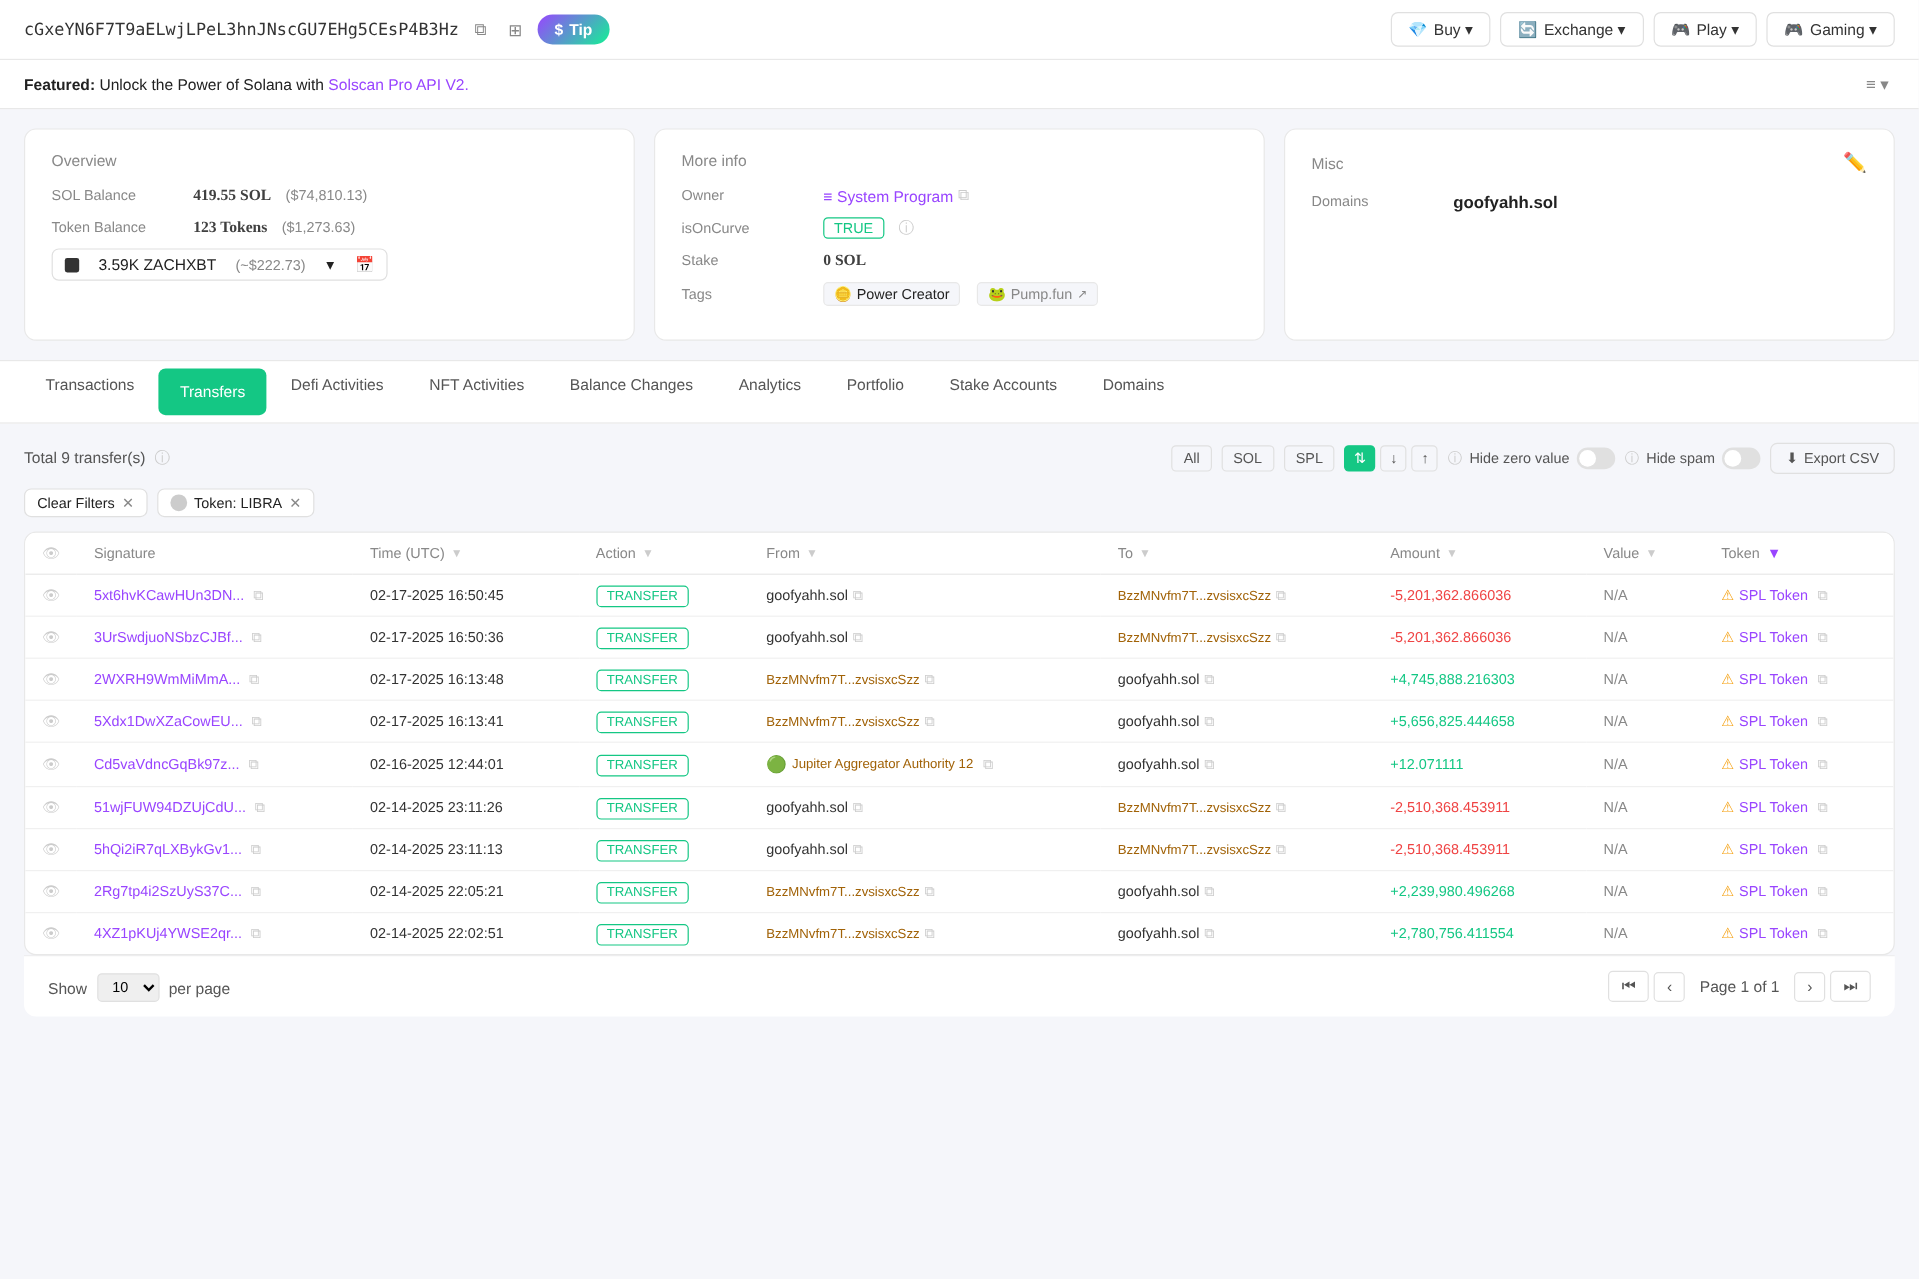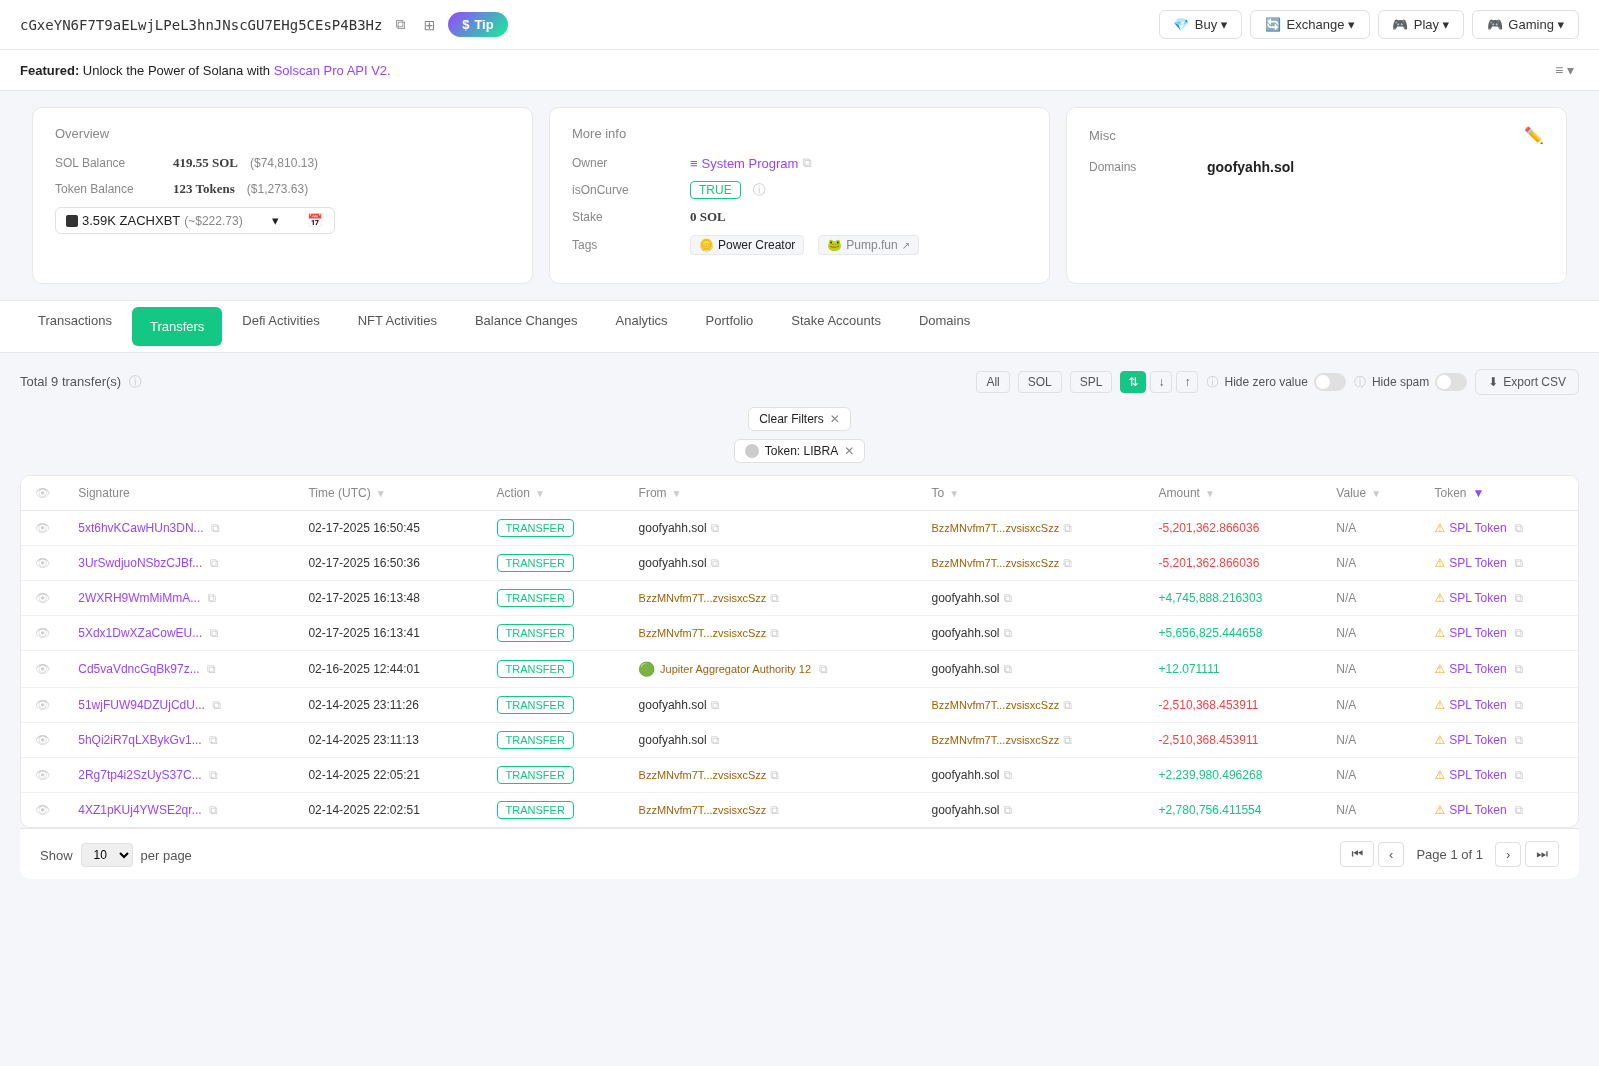--- a/index.html
+++ b/index.html
@@ -12,28 +12,28 @@
     .icon-btn { background: none; border: none; cursor: pointer; color: #888; padding: 2px 5px; font-size: 14px; }
     .tip-btn { background: linear-gradient(135deg, #9945ff, #14f195); color: #fff; border: none; border-radius: 20px; padding: 5px 14px; cursor: pointer; font-size: 13px; font-weight: 600; display: flex; align-items: center; gap: 5px; }
     .topbar-right { display: flex; align-items: center; gap: 8px; }
     .nav-btn { background: #fff; border: 1px solid #e0e0e0; border-radius: 6px; padding: 6px 14px; cursor: pointer; font-size: 13px; color: #333; display: flex; align-items: center; gap: 5px; }
 
     
     .featured-bar { background: #fff; padding: 10px 20px; border-bottom: 1px solid #e8e8e8; font-size: 13px; display: flex; align-items: center; justify-content: space-between; }
     .featured-link { color: #9945ff; text-decoration: none; }
 
     
-    .cards-row { display: flex; gap: 16px; padding: 16px 32px; }
+    .cards-row { display: flex; gap: 16px; padding: 16px 20px; }
     .card { background: #fff; border-radius: 10px; border: 1px solid #e8e8e8; padding: 18px 22px; flex: 1; }
     .card-title { font-size: 13px; color: #888; font-weight: 500; margin-bottom: 14px; }
     .card-row { display: flex; align-items: center; margin-bottom: 10px; gap: 8px; }
     .card-label { color: #888; font-size: 12px; width: 110px; }
     .card-value { font-size: 13px; font-weight: 600; color: #404040; font-family: Liberation Serif, serif; }
     .card-value-sub { font-size: 12px; color: #888; margin-left: 4px; font-weight: 400; }
-    .token-dropdown { border: 1px solid #e0e0e0; border-radius: 6px; padding: 5px 10px; display: flex; align-items: center; gap: 4px; cursor: pointer; margin-top: 4px; max-width: 280px; text-align: right; }
+    .token-dropdown { border: 1px solid #e0e0e0; border-radius: 6px; padding: 5px 10px; display: flex; align-items: center; gap: 16px; cursor: pointer; margin-top: 4px; max-width: 280px; text-align: right; }
     .token-dot { width: 12px; height: 12px; background: #333; border-radius: 2px; }
     .token-calendar { margin-left: auto; cursor: pointer; color: #888; }
 
     .true-badge { border: 1px solid #14c784; color: #14c784; border-radius: 4px; padding: 1px 8px; font-size: 12px; font-weight: 500; }
 
     .owner-link { color: #9945ff; text-decoration: none; display: flex; align-items: center; gap: 4px; }
     .tag-badge { display: inline-flex; align-items: center; gap: 4px; background: #f5f6fa; border: 1px solid #e8e8e8; border-radius: 4px; padding: 2px 8px; font-size: 12px; margin-right: 6px; }
     .tag-badge.pumpfun { color: #888; }
 
     .misc-edit { color: #9945ff; cursor: pointer; background: none; border: none; font-size: 16px; }
@@ -229,21 +229,21 @@
         <span>Hide spam</span>
         <span class="toggle"></span>
       </div>
       <button class="export-btn">
         <span>⬇</span>
         <span>Export CSV</span>
       </button>
     </div>
   </div>
 
-  <div style="display:flex; align-items:center; gap:8px; margin-bottom:12px;flex-direction:column;">
+  <div style="display:flex; align-items:center; gap:8px; margin-bottom:12px;">
     <span class="filter-tag">
       <span>Clear Filters</span>
       <span class="filter-x">✕</span>
     </span>
     <span class="filter-tag">
       <span class="token-filter-icon"></span>
       <span>Token: LIBRA</span>
       <span class="filter-x">✕</span>
     </span>
   </div>

